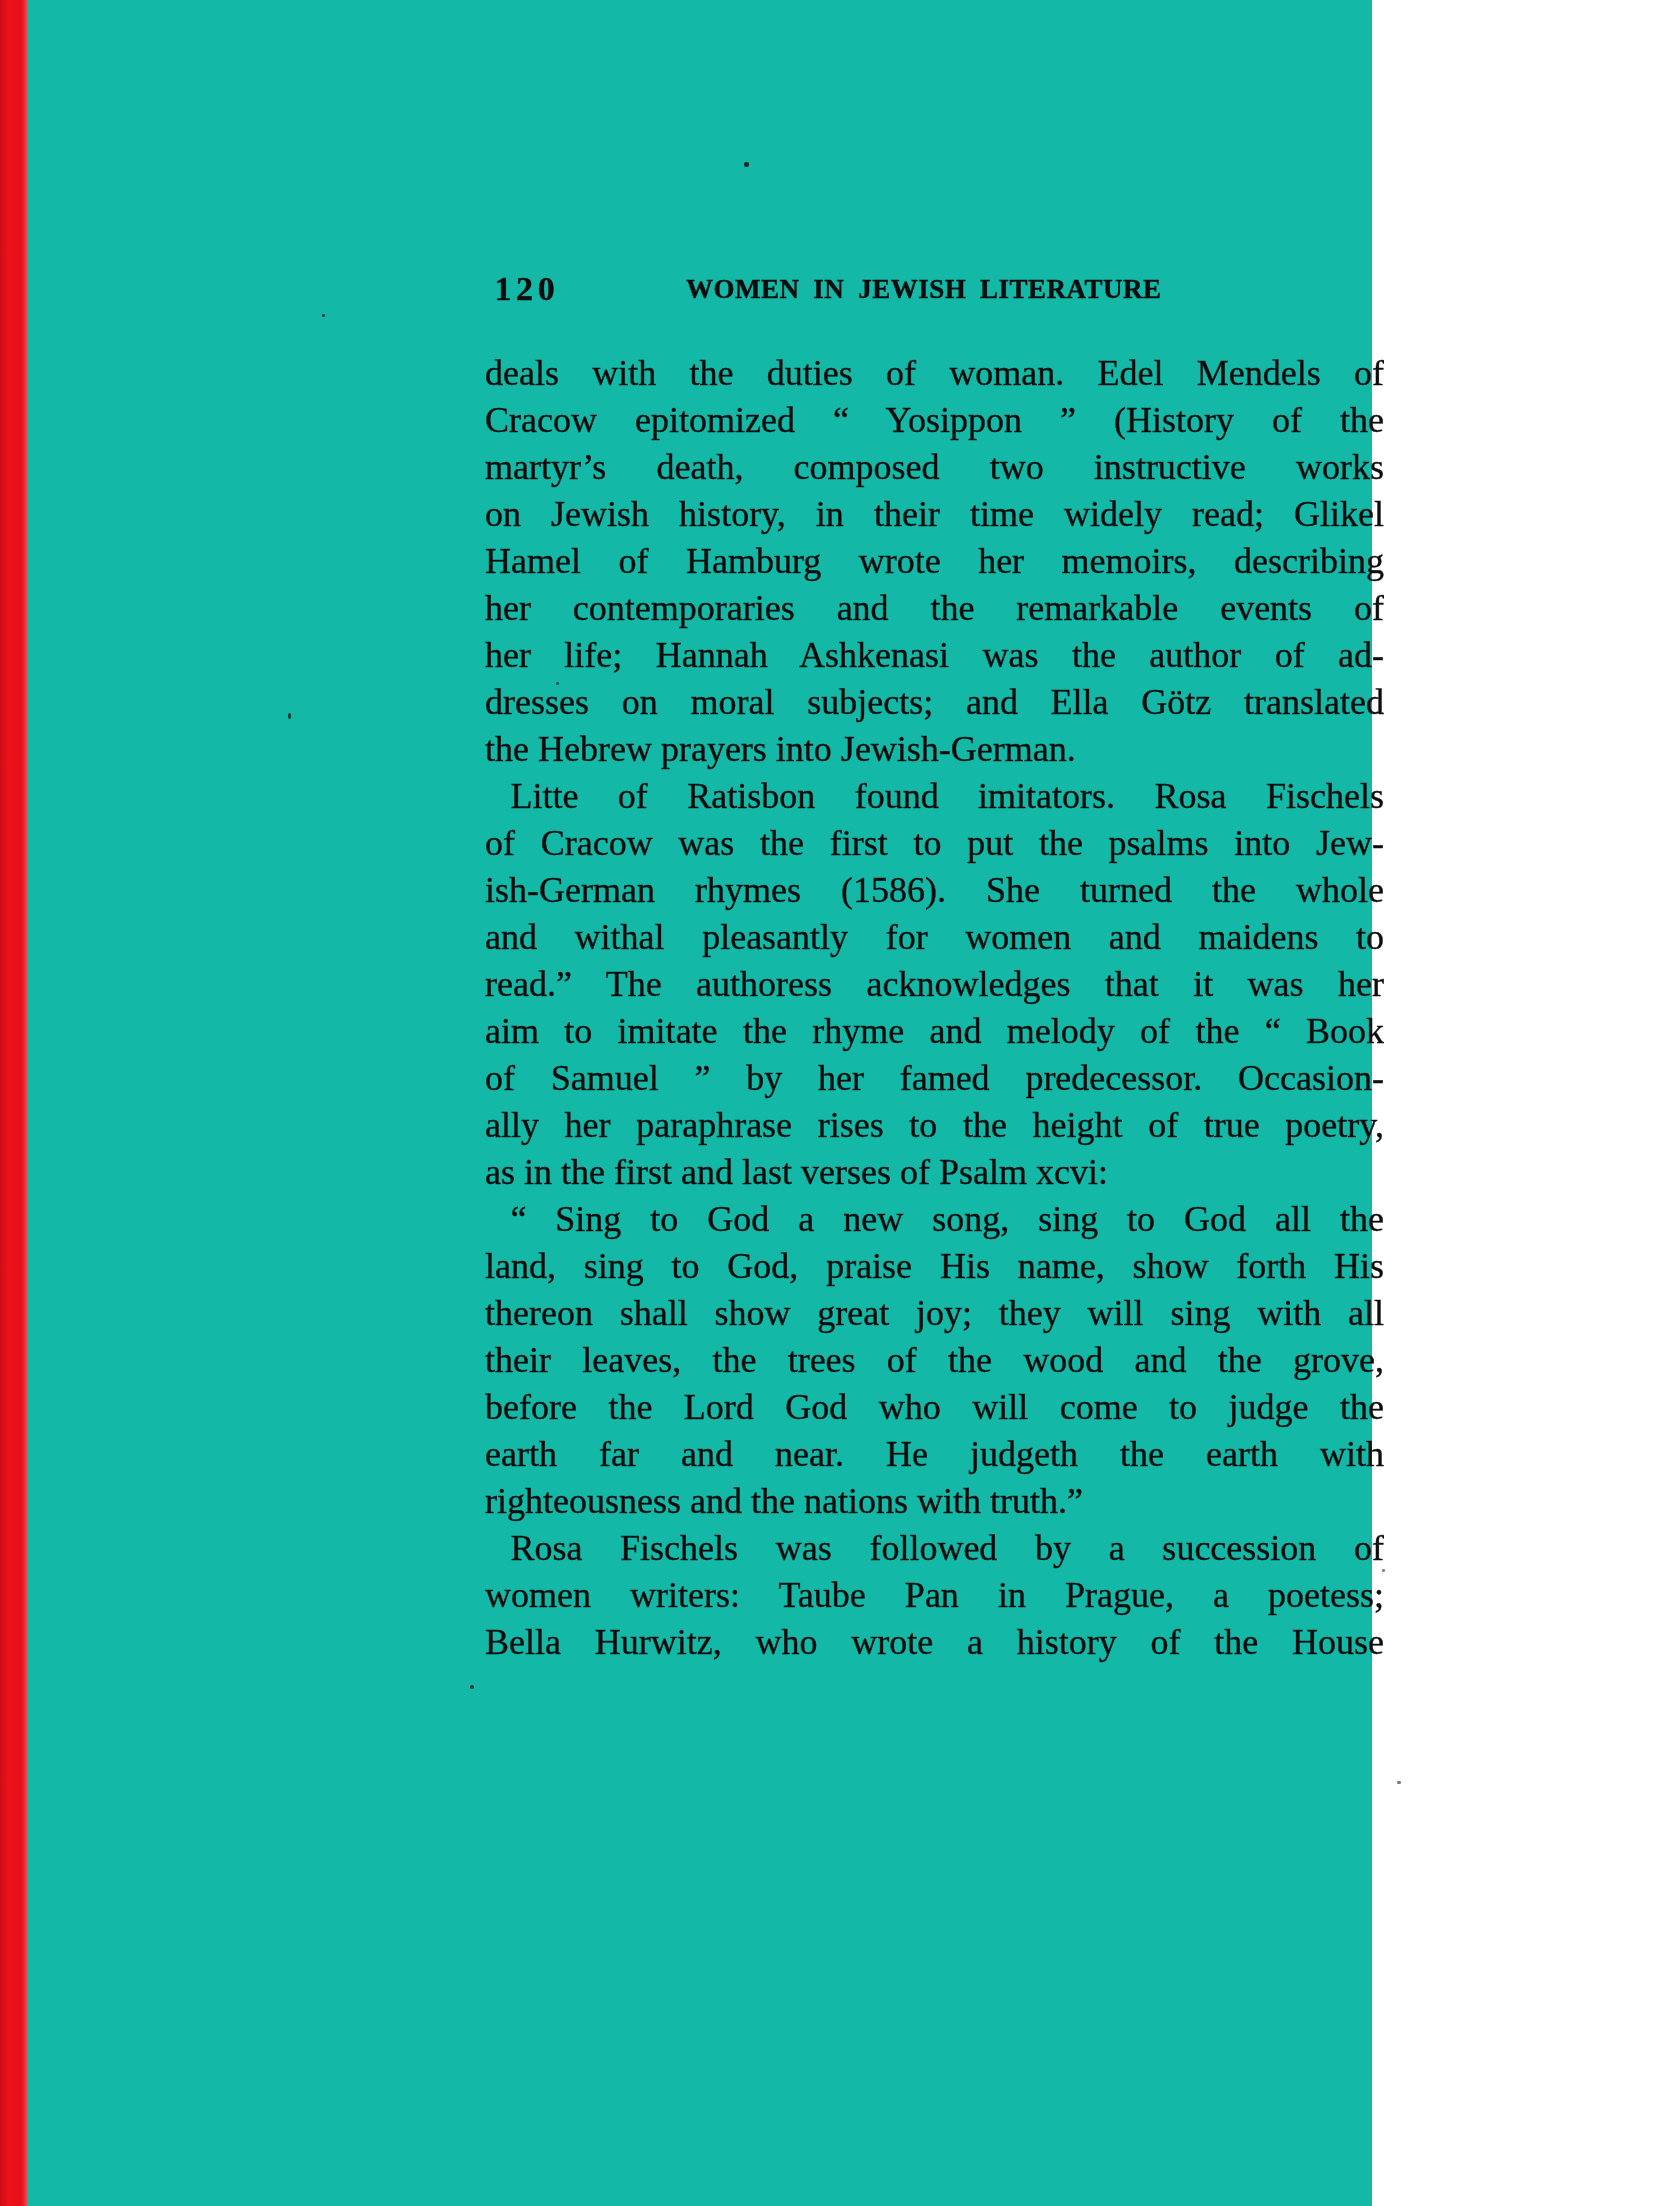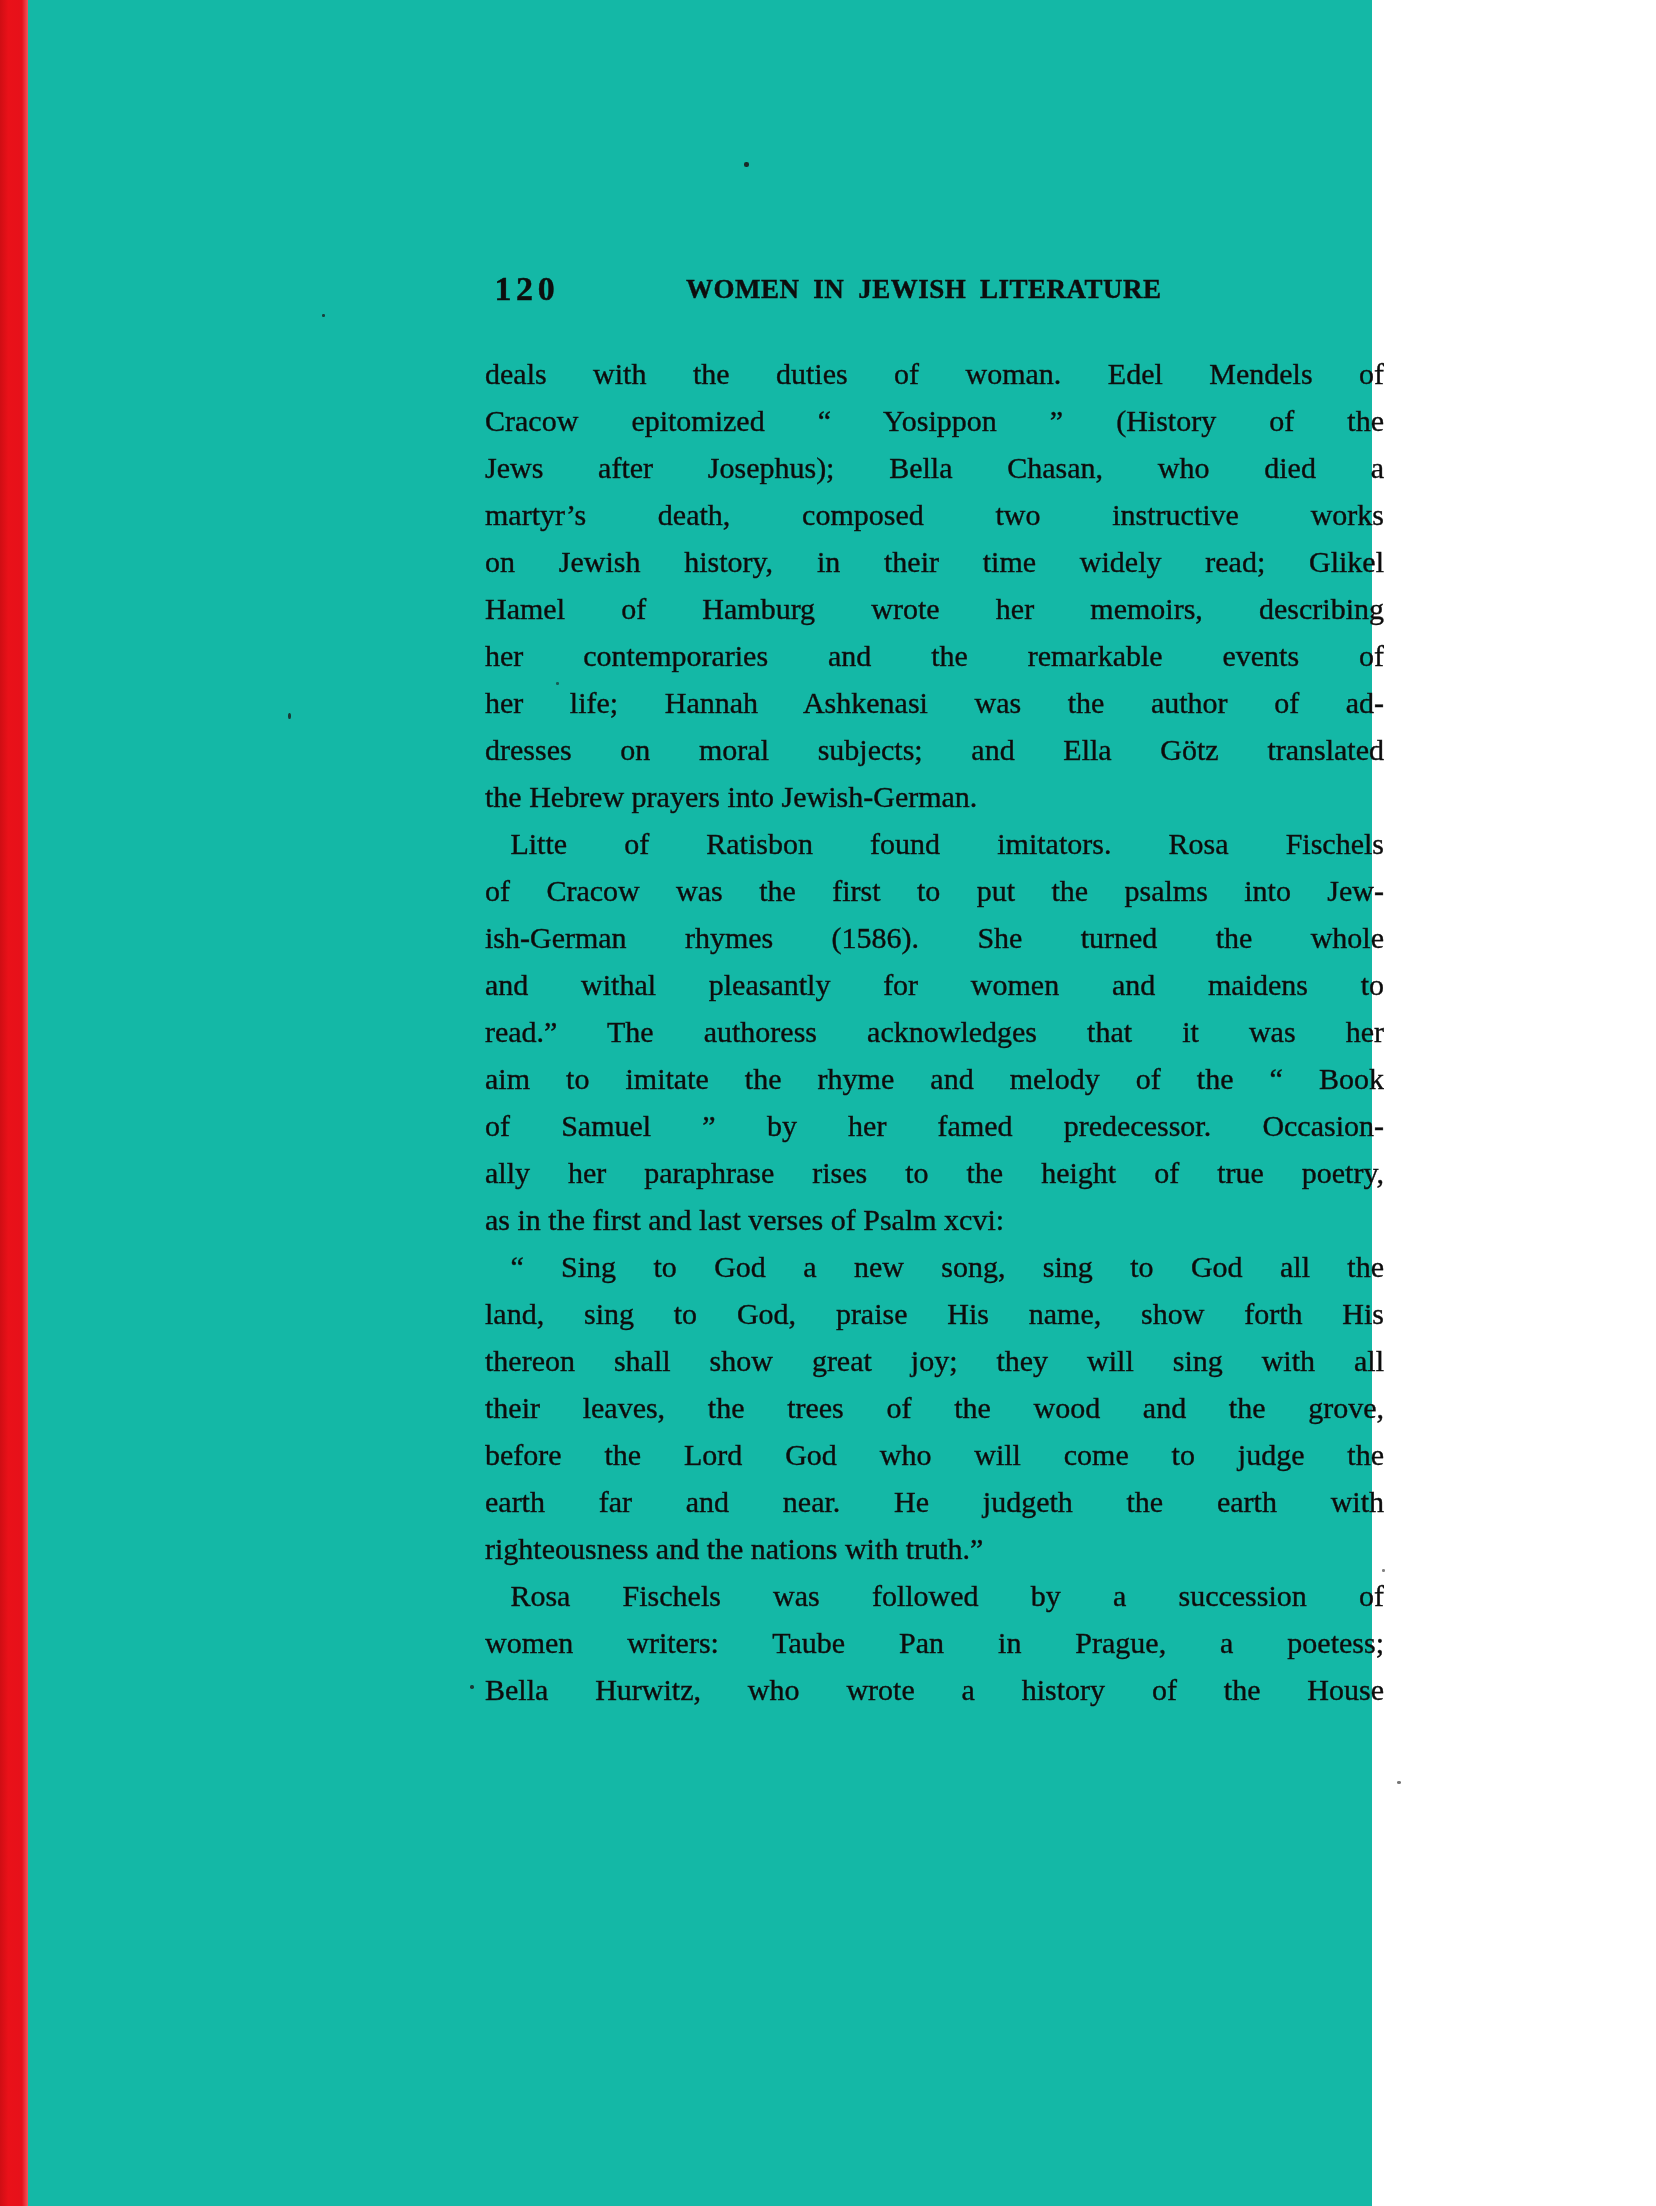--- a/index.html
+++ b/index.html
@@ -54,21 +54,21 @@
     word-spacing: 6.6px;
     line-height: 32px;
     white-space: nowrap;
     -webkit-text-stroke: 0.4px #0d0d0d;
   }
   .bodytext {
     position: absolute;
     left: 485px;
     top: 350px;
     width: 899px;
-    font-size: 30px;
+    font-size: 36px;
     line-height: 47px;
     color: #0c0c0c;
     -webkit-text-stroke: 0.4px #151515;
   }
   .line {
     height: 47px;
     overflow: hidden;
     text-align: justify;
     text-align-last: justify;
   }
@@ -92,21 +92,20 @@
   <div class="spine"></div>
 
   <div class="header">
     <span class="pagenum">120</span>
     <span class="runtitle">WOMEN IN JEWISH LITERATURE</span>
   </div>
 
   <div class="bodytext" id="body-lines">
       <div class="line">deals with the duties of woman.  Edel Mendels of</div>
       <div class="line">Cracow epitomized “ Yosippon ” (History of the</div>
-      <div class="line">Jews after Josephus); Bella Chasan, who died a</div>
       <div class="line">martyr’s death, composed two instructive works</div>
       <div class="line">on Jewish history, in their time widely read; Glikel</div>
       <div class="line">Hamel of Hamburg wrote her memoirs, describing</div>
       <div class="line">her contemporaries and the remarkable events of</div>
       <div class="line">her life; Hannah Ashkenasi was the author of ad-</div>
       <div class="line">dresses on moral subjects; and Ella Götz translated</div>
       <div class="line nojust">the Hebrew prayers into Jewish-German.</div>
       <div class="line indent">Litte of Ratisbon found imitators.  Rosa Fischels</div>
       <div class="line">of Cracow was the first to put the psalms into Jew-</div>
       <div class="line">ish-German rhymes (1586).  She turned the whole</div>

